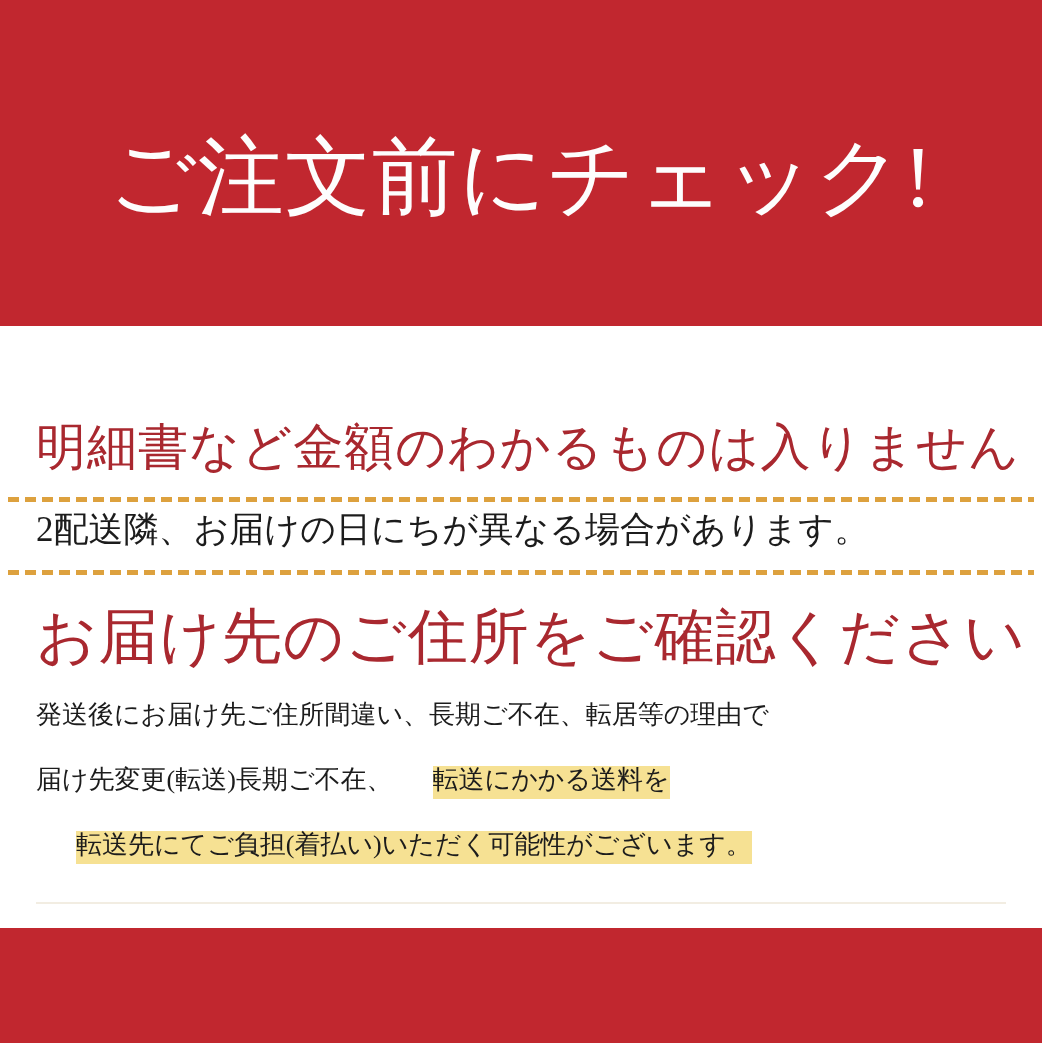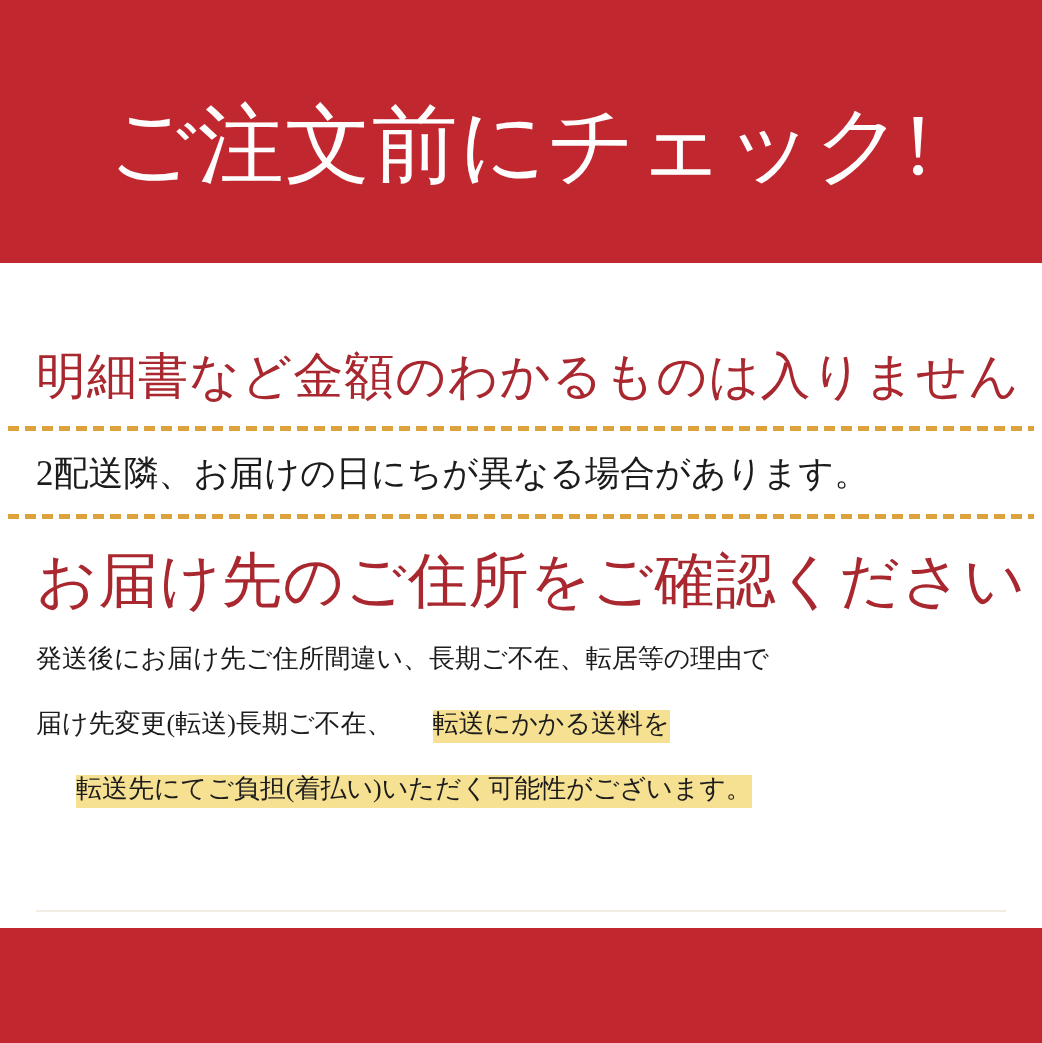--- a/index.html
+++ b/index.html
@@ -14,41 +14,41 @@
   * { margin: 0; padding: 0; box-sizing: border-box; }
   html, body {
     width: 1042px; height: 1043px;
     background: var(--background);
     font-family: "Liberation Serif", "DejaVu Serif", serif;
     overflow: hidden;
   }
   body { display: flex; flex-direction: column; }
 
   .banner {
-    height: 263px;
+    height: 326px;
     background: var(--banner-red);
     display: flex;
     align-items: center;
     justify-content: center;
     flex: none;
   }
   .banner h1 {
     color: #fdfdfd;
     font-size: 86px;
     font-weight: 500;
     letter-spacing: 1px;
     padding-top: 28px;
     white-space: nowrap;
   }
 
   main {
     flex: 1 1 auto;
     display: flex;
     flex-direction: column;
-    padding: 8px 36px;
+    padding: 16px 36px;
     min-height: 0;
   }
 
   h2 {
     color: var(--heading-red);
     font-weight: 500;
     white-space: nowrap;
     letter-spacing: 1px;
   }
   .s1-heading { margin-top: 72px; font-size: 50px; line-height: 66px; }
@@ -59,21 +59,21 @@
     height: 5px;
     flex: none;
     margin: 0 -28px;
     background: repeating-linear-gradient(90deg,
       var(--divider-gold) 0 11px, transparent 11px 17px);
   }
   .divider-1 { margin-top: 17px; }
   .divider-2 { margin-top: 16px; }
 
   .s2-body {
-    margin-top: 18px;
+    margin-top: 3px;
     color: var(--body-text);
     font-size: 35px;
     line-height: 49px;
     white-space: nowrap;
   }
 
   .s3-body {
     margin-top: 12px;
     color: var(--body-text);
     font-size: 26px;

